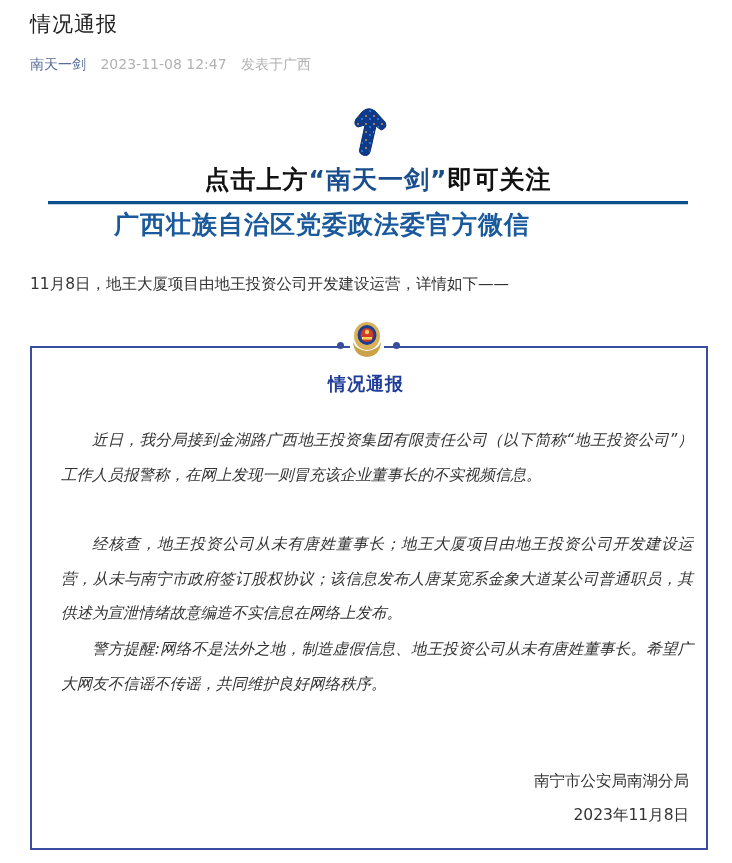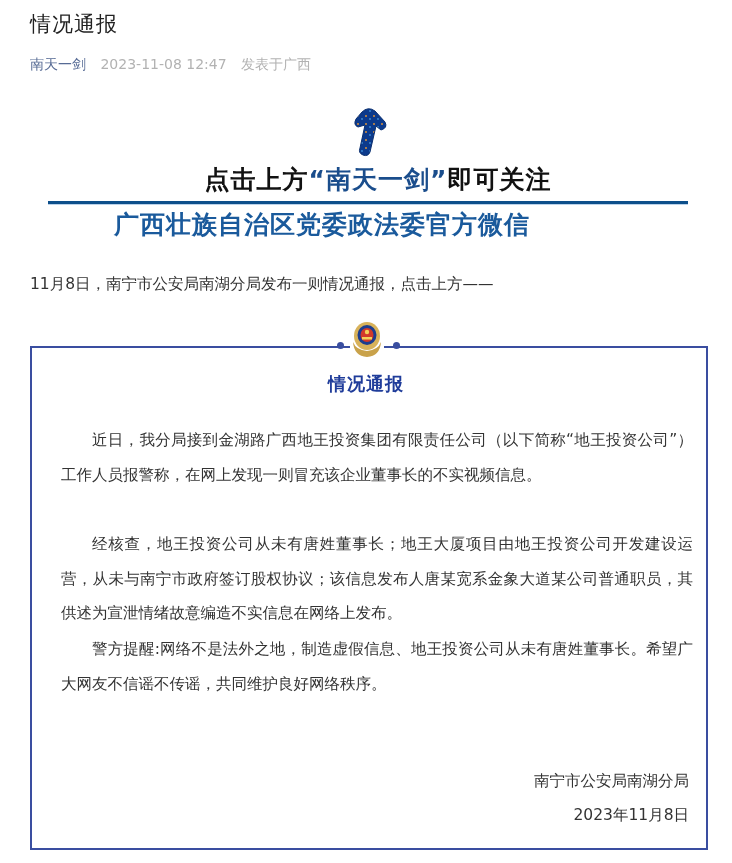--- a/index.html
+++ b/index.html
@@ -51,21 +51,21 @@
     position: absolute; top: 342px; width: 7px; height: 7px; border-radius: 50%;
     background: #3a4ea0;
   }
   .box-title {
     position: absolute; left: 0; width: 732px; top: 372px; text-align: center;
     font-size: 18px; font-weight: bold; color: #1f3c9a; letter-spacing: 1px;
   }
   .para {
     position: absolute; left: 61px; width: 632px;
     font-size: 15.5px; color: #333; line-height: 34.5px;
-    text-indent: 2em; text-align: justify; margin: 0;
+    text-indent: 2em; text-align: justify; margin: 0; font-style: italic;
   }
   .sign {
     position: absolute; right: 43px; text-align: left;
     font-size: 15.5px; color: #333; white-space: nowrap;
   }
 </style>
 </head>
 <body>
 
 <div class="title">情况通报</div>
@@ -86,21 +86,21 @@
   </defs>
   <path d="M14 6 Q20 0 27 5 L37 16 Q40 22 33 24 L28 20 L22 46 Q20 51 15 49 Q10 47 12 42 L17 19 L10 21 Q5 19 8 13 Z" fill="url(#spk)" stroke="#0a2f70" stroke-width="1"></path>
 </svg>
 
 <div class="follow">
   <span>点击上方</span><span class="hl">“南天一剑”</span><span>即可关注</span>
 </div>
 <div class="rule"></div>
 <div class="official">广西壮族自治区党委政法委官方微信</div>
 
-<div class="intro">11月8日，南宁市公安局南湖分局发布一则情况通报，点击上方——</div>
+<div class="intro">11月8日，地王大厦项目由地王投资公司开发建设运营，详情如下——</div>
 
 <div class="box"></div>
 <div class="dot" style="left:337px"></div>
 <div class="dot" style="left:393px"></div>
 <svg class="emblem-row" style="left:350px;width:34px;height:38px;top:320px;" viewBox="0 0 34 38">
   <rect x="0" y="0" width="34" height="38" fill="#ffffff"></rect>
   <path d="M3 22 Q4 36 17 37 Q30 36 31 22 Q28 30 17 31 Q6 30 3 22 Z" fill="#c9a24a"></path>
   <ellipse cx="17" cy="16" rx="13" ry="14" fill="#d8b25a"></ellipse>
   <ellipse cx="17" cy="15" rx="9.5" ry="10" fill="#1d3d8f"></ellipse>
   <ellipse cx="17" cy="15" rx="6.5" ry="7" fill="#d23a2a"></ellipse>

